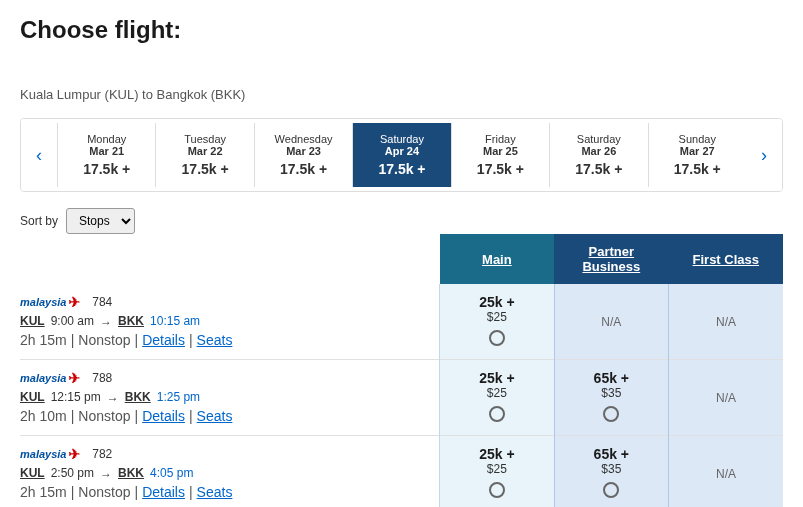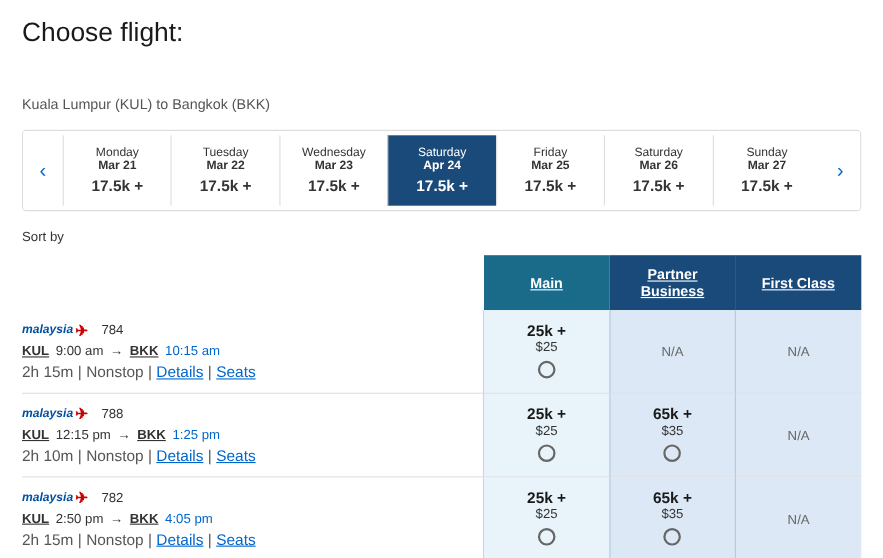--- a/index.html
+++ b/index.html
@@ -1,18 +1,18 @@
 <!DOCTYPE html>
 <html><head>
   <meta charset="utf-8">
   <style>
     * { box-sizing: border-box; margin: 0; padding: 0; }
     body { font-family: Arial, sans-serif; background: #f5f5f5; font-size: 13px; color: #333; width: 803px; }
     .container { background: #fff; padding: 16px 20px; max-width: 803px; }
-    .page-title { font-size: 24px; font-weight: normal; color: #1a1a1a; margin-bottom: 6px; }
+    .page-title { font-size: 24px; font-weight: bold; color: #1a1a1a; margin-bottom: 6px; }
     .subtitle { font-size: 13px; color: #555; margin-bottom: 16px; margin-top: 43px; }
 
     
     .date-selector { display: flex; align-items: center; gap: 0; margin-bottom: 16px; border: 1px solid #ddd; border-radius: 4px; overflow: hidden; width: 100%; }
     .nav-arrow { width: 36px; min-width: 36px; height: 72px; display: flex; align-items: center; justify-content: center; cursor: pointer; background: #fff; border: none; font-size: 18px; color: #0066cc; flex-shrink: 0; }
     .date-item { flex: 1; text-align: center; padding: 10px 4px; cursor: pointer; border-left: 1px solid #ddd; background: #fff; }
     .date-item.active-date { background: #1a4a7a; color: #fff; }
     .date-item .day-name { font-size: 11px; }
     .date-item .date-label { font-size: 11px; font-weight: bold; margin-bottom: 4px; }
     .date-item .price { font-size: 14px; font-weight: bold; }
@@ -96,22 +96,23 @@
   </div>
         <div class="date-item">
     <div class="day-name">Sunday</div>
     <div class="date-label">Mar 27</div>
     <div class="price">17.5k +</div>
   </div>
       </div>
     <button class="nav-arrow">›</button>
   </div>
 
-  <div class="sort-row" style="margin-bottom:10px;">
+  <div class="sort-row" style="">
     <span>Sort by</span>
+    <select><option>Stops</option></select>
   </div>
 
   <table class="flight-table">
     <thead>
       <tr>
         <th class="spacer-col"></th>
         <th class="col-main">
           <a>Main</a>
         </th>
         <th class="col-partner">

